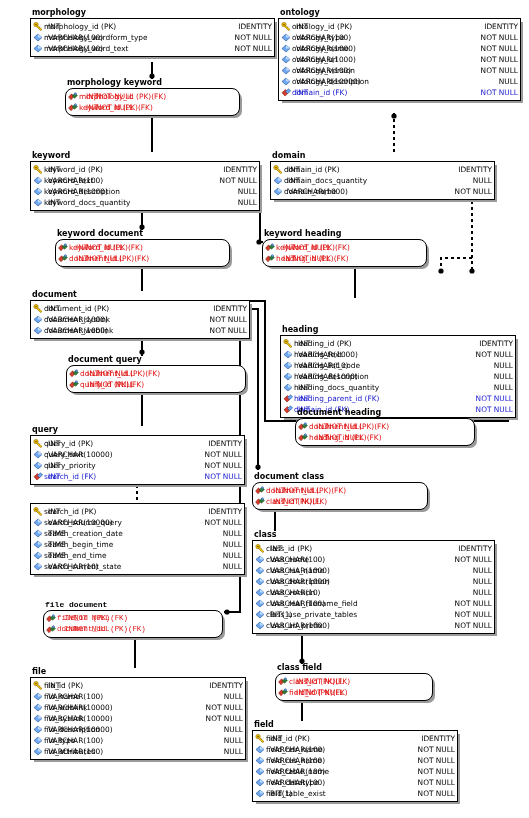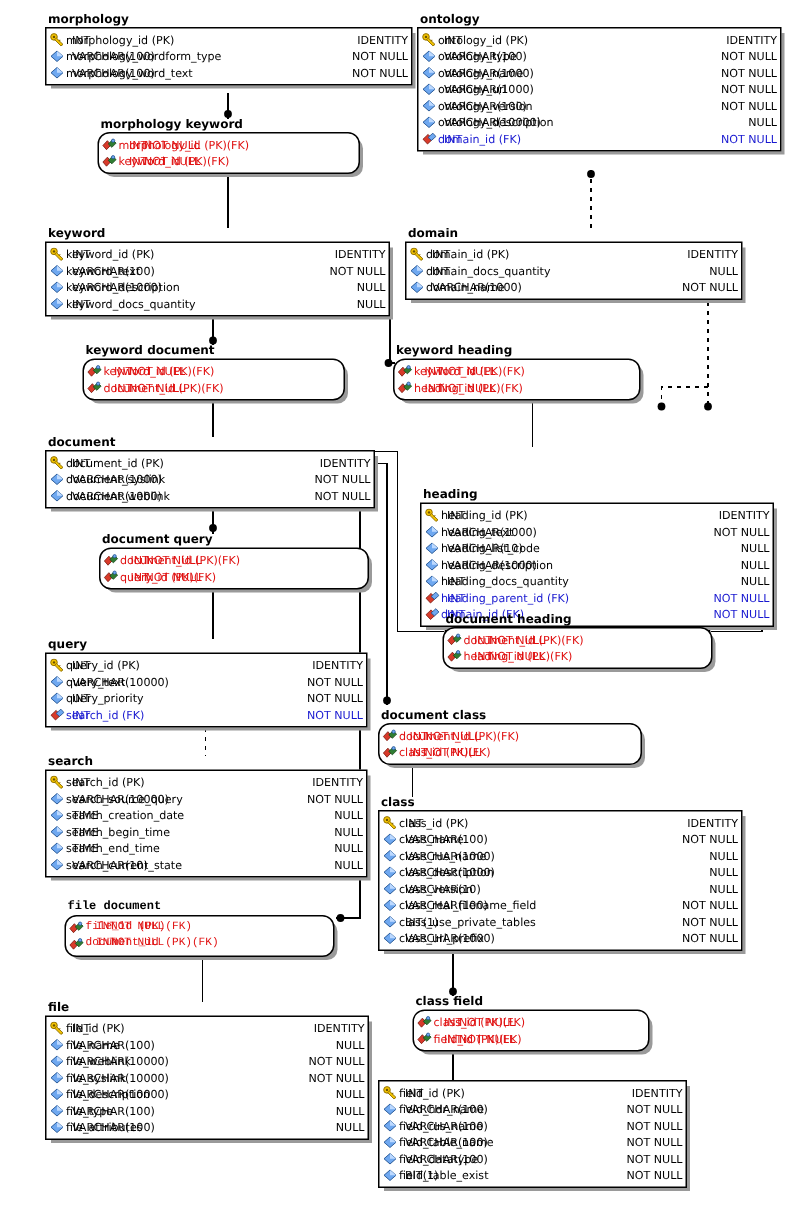--- a/index.html
+++ b/index.html
@@ -678,21 +678,20 @@
                 <circle cx="7.4" cy="1.8" r="1.1" fill="#6fa8f0" stroke="#1d4f8f" stroke-width="0.5"></circle>
               </svg>
             </span>
             <span class="col" style="width: 4px;">class_id (PK)(FK)</span>
             <span class="ty" style="width: 7px;">INT</span>
             <span class="nl">NOT NULL</span>
           </div>
         </div>
       </div>
       <div class="entity " style="left: 30px; top: 503px; width: 215px;">
-        <div class="ent-title">search</div>
         <div class="ent-box">
           <div class="row c-norm">
             <span class="ic">
               <svg width="10" height="9" viewBox="0 0 10 9">
                 <circle cx="3" cy="2.6" r="2.2" fill="#f2c200" stroke="#8a6b00" stroke-width="0.6"></circle>
                 <circle cx="3" cy="2.6" r="0.8" fill="#6b5200"></circle>
                 <path d="M4.6,3.4 L9,7.6 L7.6,8.6 L3.4,4.4 Z" fill="#f2c200" stroke="#8a6b00" stroke-width="0.6"></path>
                 <path d="M6.2,5.4 L7.2,4.6" stroke="#8a6b00" stroke-width="0.7"></path>
               </svg>
             </span>
@@ -988,20 +987,21 @@
                 <path d="M5,1 L9,4.5 L5,4.5 Z" fill="#bcd9ff"></path>
               </svg>
             </span>
             <span class="col" style="width: 4px;">file_attributes</span>
             <span class="ty" style="width: 4px;">VARCHAR(100)</span>
             <span class="nl">NULL</span>
           </div>
         </div>
       </div>
       <div class="entity " style="left: 252px; top: 720px; width: 206px;">
+        <div class="ent-title">field</div>
         <div class="ent-box">
           <div class="row c-norm">
             <span class="ic">
               <svg width="10" height="9" viewBox="0 0 10 9">
                 <circle cx="3" cy="2.6" r="2.2" fill="#f2c200" stroke="#8a6b00" stroke-width="0.6"></circle>
                 <circle cx="3" cy="2.6" r="0.8" fill="#6b5200"></circle>
                 <path d="M4.6,3.4 L9,7.6 L7.6,8.6 L3.4,4.4 Z" fill="#f2c200" stroke="#8a6b00" stroke-width="0.6"></path>
                 <path d="M6.2,5.4 L7.2,4.6" stroke="#8a6b00" stroke-width="0.7"></path>
               </svg>
             </span>

